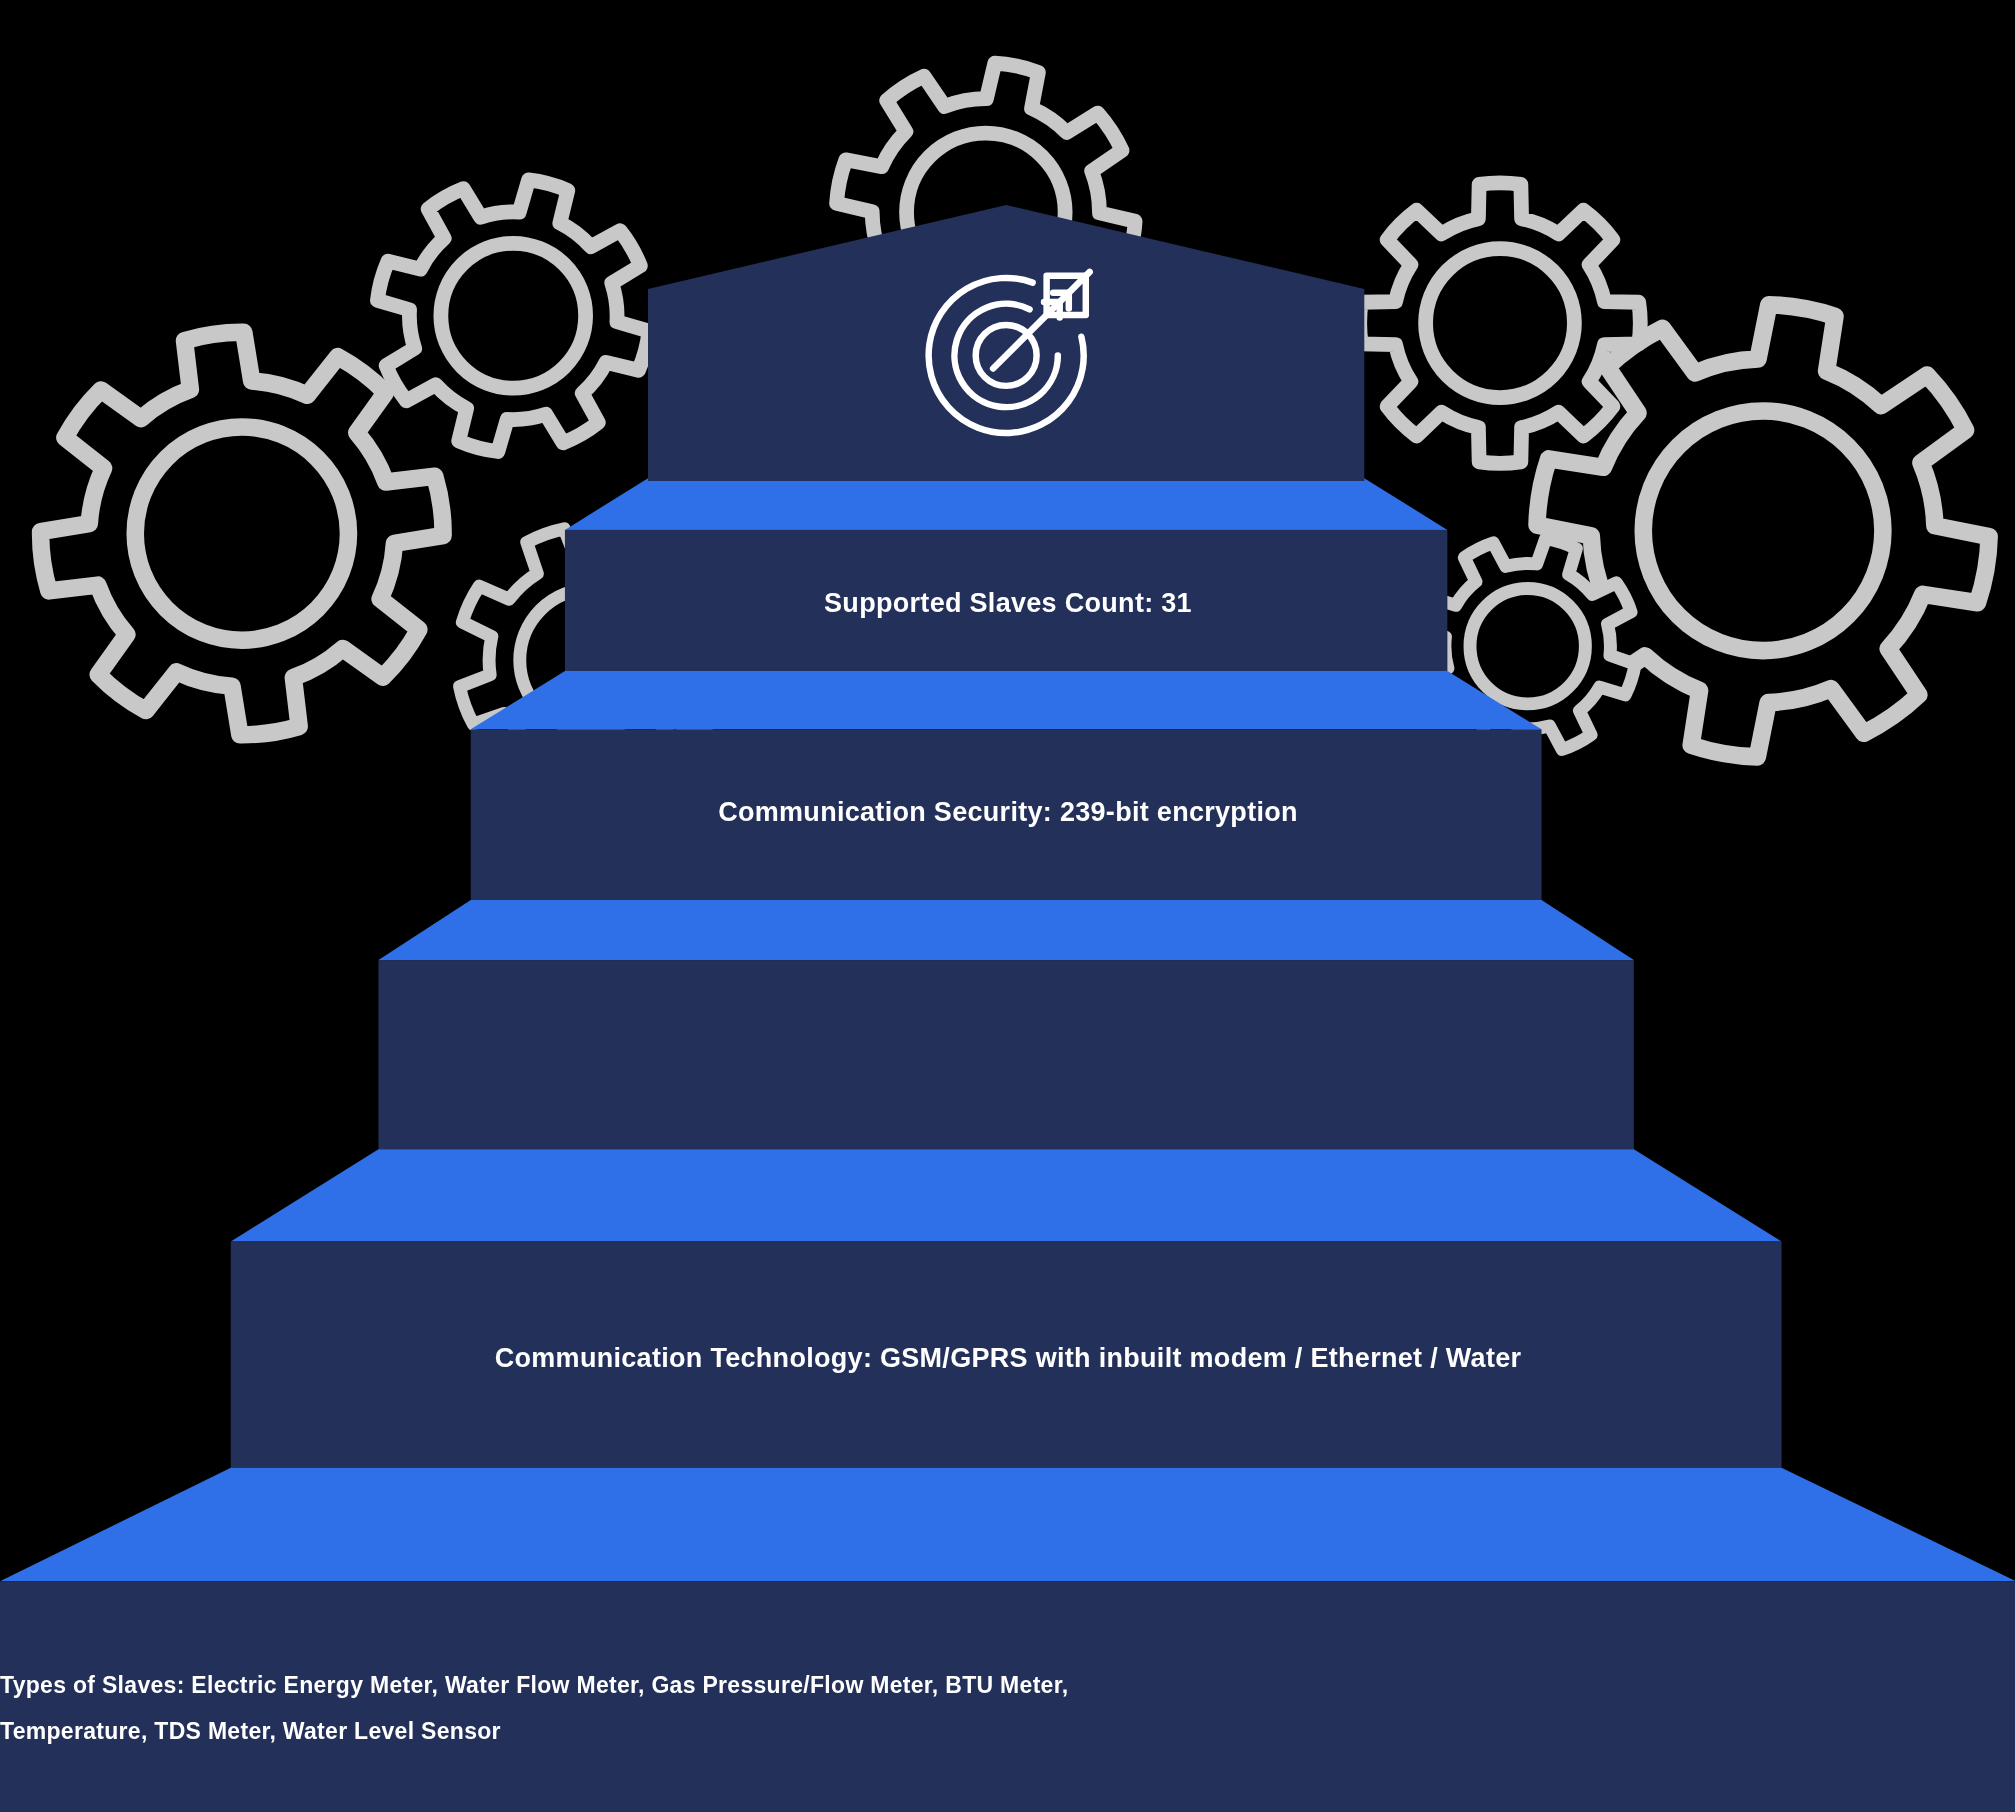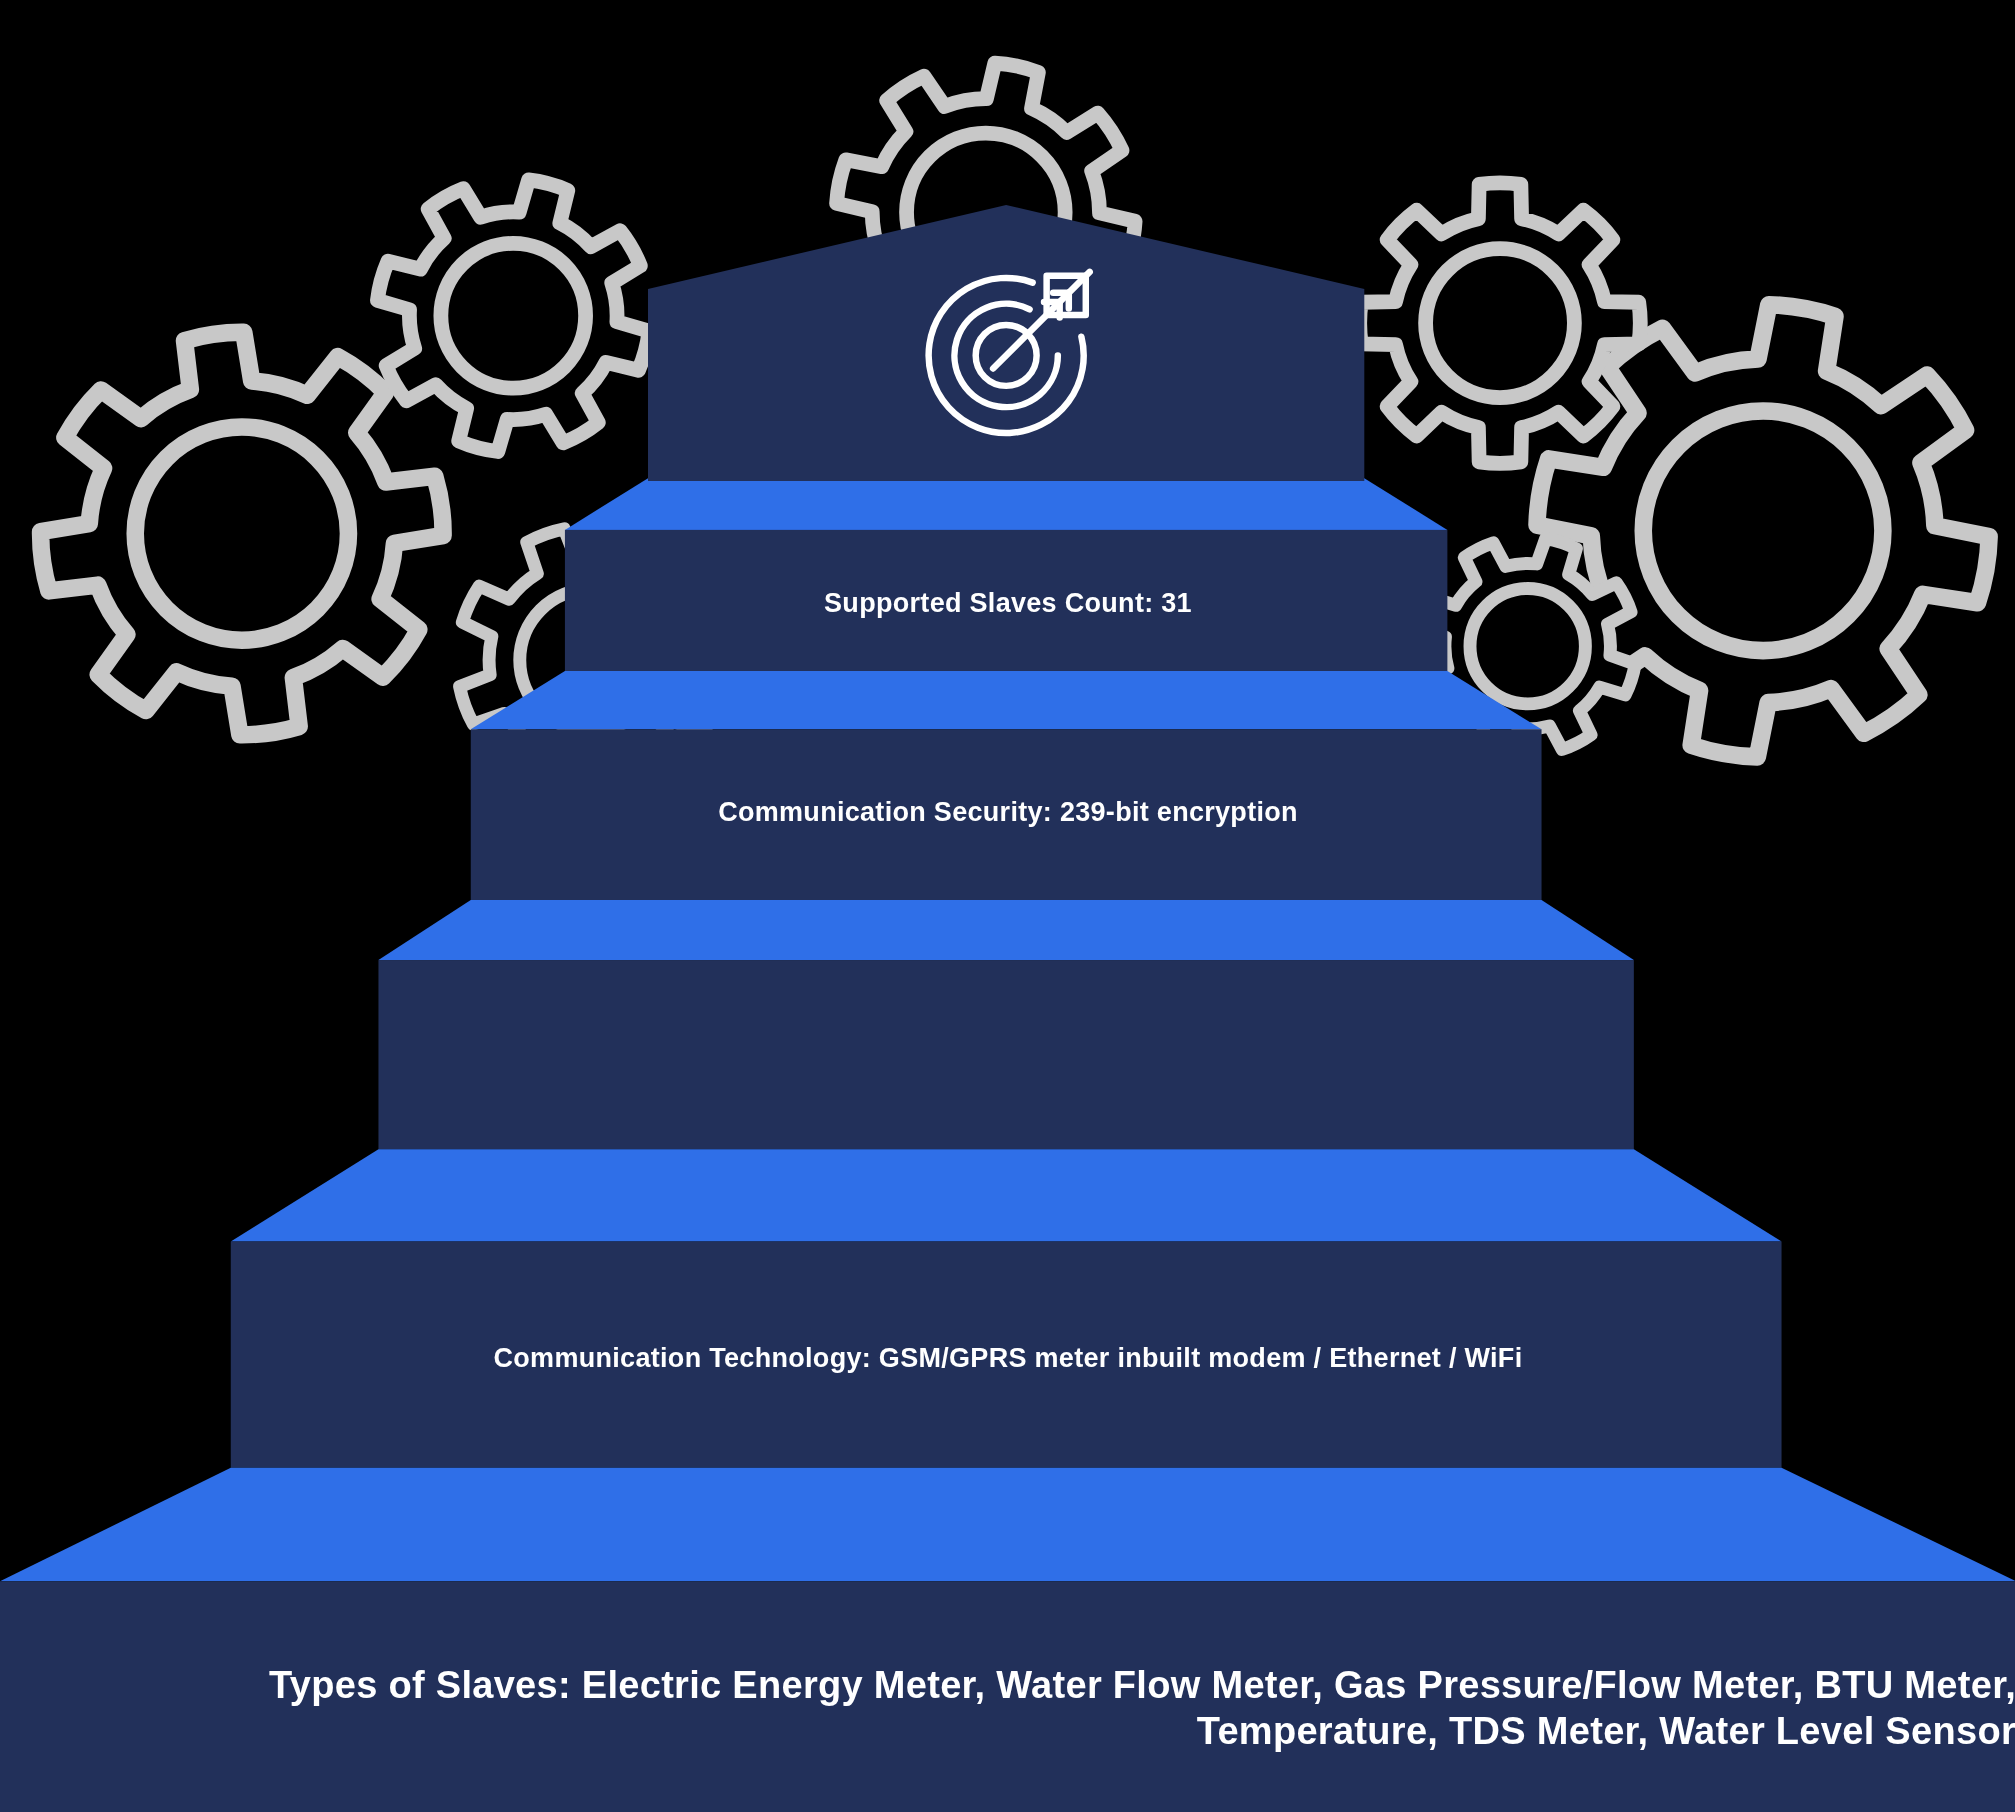--- a/index.html
+++ b/index.html
@@ -24,22 +24,22 @@
   .top{fill:var(--top);}
   .icon-stroke{fill:none;stroke:var(--text);stroke-width:7;stroke-linecap:round;stroke-linejoin:round;}
   .step-label{
     position:absolute;left:0;width:100%;
     text-align:center;color:var(--text);
     font-weight:700;font-size:27px;line-height:44px;
     letter-spacing:0.3px;
   }
   .bottom-block{position:absolute;left:0;width:100%;top:1662px;}
   .bottom-line{
-    text-align:right;color:var(--text);
-    font-weight:700;font-size:38px;line-height:46px;
+    text-align:left;color:var(--text);
+    font-weight:700;font-size:23px;line-height:46px;
     letter-spacing:0.3px;
   }
 </style>
 </head>
 <body>
 
 <div class="stage">
 
   <svg id="gear-layer" class="layer" width="2016" height="1813" viewBox="0 0 2184 1964">
       <g transform="translate(262,578)">
@@ -96,20 +96,20 @@
         <line class="icon-stroke" x1="82" y1="0" x2="70" y2="-12"></line>
         <line class="icon-stroke" x1="96" y1="0" x2="84" y2="-12"></line>
         <line class="icon-stroke" x1="82" y1="0" x2="70" y2="12"></line>
         <line class="icon-stroke" x1="96" y1="0" x2="84" y2="12"></line>
       </g>
     </g>
   </svg>
 
   <div class="step-label" style="top:581px">Supported Slaves Count: 31</div>
   <div class="step-label" style="top:790px">Communication Security: 239-bit encryption</div>
-  <div class="step-label" style="top:1336px">Communication Technology: GSM/GPRS meter inbuilt modem / Ethernet / WiFi</div>
+  <div class="step-label" style="top:1336px">Communication Technology: GSM/GPRS with inbuilt modem / Ethernet / Water</div>
   <div class="bottom-block">
     <div class="bottom-line">Types of Slaves: Electric Energy Meter, Water Flow Meter, Gas Pressure/Flow Meter, BTU Meter,</div>
     <div class="bottom-line">Temperature, TDS Meter, Water Level Sensor</div>
   </div>
 
 </div>
 
 
 </body></html>

